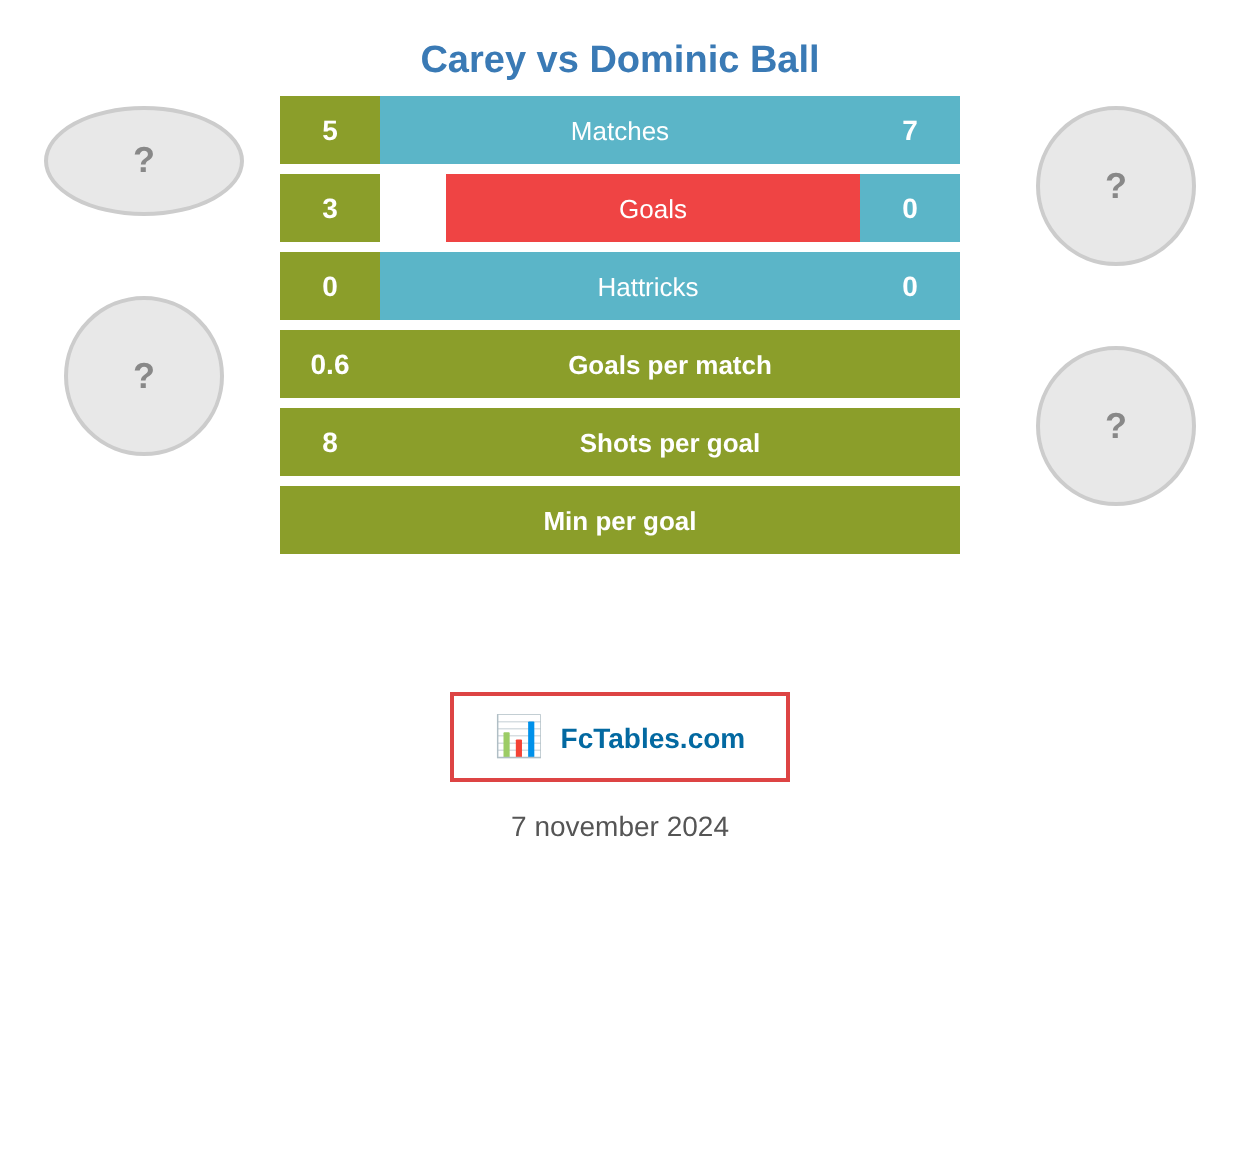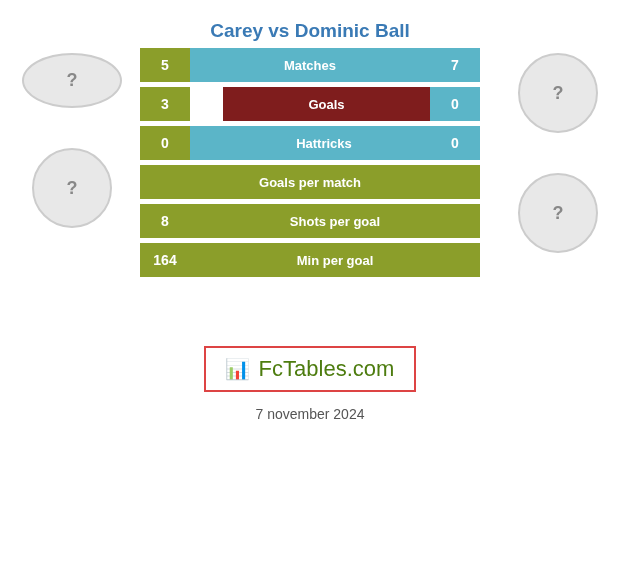--- a/index.html
+++ b/index.html
@@ -99,21 +99,21 @@
       align-items: center;
       justify-content: center;
       height: 100%;
     }
 
     .stat-label {
       flex: 1;
       background: #5bb5c8;
       color: #fff;
       font-size: 13px;
-      font-weight: bold;
+      font-weight: normal;
       display: flex;
       align-items: center;
       justify-content: center;
       height: 100%;
       text-align: center;
     }
 
     .stat-label-olive {
       flex: 1;
       background: #8b9e2a;
@@ -139,21 +139,21 @@
       height: 100%;
     }
 
     
     .row-matches .stat-left-val { background: #8b9e2a; }
     .row-matches .stat-label { background: #5bb5c8; }
     .row-matches .stat-right-val { background: #5bb5c8; }
 
     
     .row-goals .stat-left-val { background: #8b9e2a; }
-    .row-goals .stat-label { background: #7f1d1d; margin-left: 33px; }
+    .row-goals .stat-label { background: #ef4444; margin-left: 33px; }
     .row-goals .stat-right-val { background: #5bb5c8; }
 
     
     .row-hattricks .stat-left-val { background: #8b9e2a; }
     .row-hattricks .stat-label { background: #5bb5c8; padding-left: 28px; }
     .row-hattricks .stat-right-val { background: #5bb5c8; }
 
     
     .row-gpm .stat-left-val { background: #8b9e2a; }
 
@@ -171,23 +171,23 @@
       align-items: center;
       gap: 8px;
     }
 
     .brand-icon {
       font-size: 20px;
       color: #d44;
     }
 
     .brand-text {
-      font-size: 22px;
-      font-weight: normal;
-      color: #4d7c0f;
+      font-size: 14px;
+      font-weight: bold;
+      color: #0369a1;
     }
 
     .date-text {
       margin-top: 14px;
       font-size: 14px;
       color: #555;
       text-align: left;
     }
 
     
@@ -244,30 +244,30 @@
         <div class="stat-right-val">0</div>
       </div>
 
       <div class="stat-row row-hattricks">
         <div class="stat-left-val">0</div>
         <div class="stat-label">Hattricks</div>
         <div class="stat-right-val">0</div>
       </div>
 
       <div class="stat-row row-gpm">
+        <div class="stat-left-val">0.6</div>
         <div class="stat-label-olive">Goals per match</div>
       </div>
 
       <div class="stat-row row-spg">
         <div class="stat-left-val">8</div>
         <div class="stat-label-olive">Shots per goal</div>
       </div>
 
       <div class="stat-row row-mpg">
-        <div class="stat-left-val">164</div>
         <div class="stat-label-olive">Min per goal</div>
       </div>
     </div>
 
     <div class="avatars-right" style="gap:40px; justify-content:flex-start; padding-top:5px;">
       <div class="avatar-circle-sm">
         <span class="avatar-icon">?</span>
       </div>
       <div class="avatar-circle-sm">
         <span class="avatar-icon">?</span>

